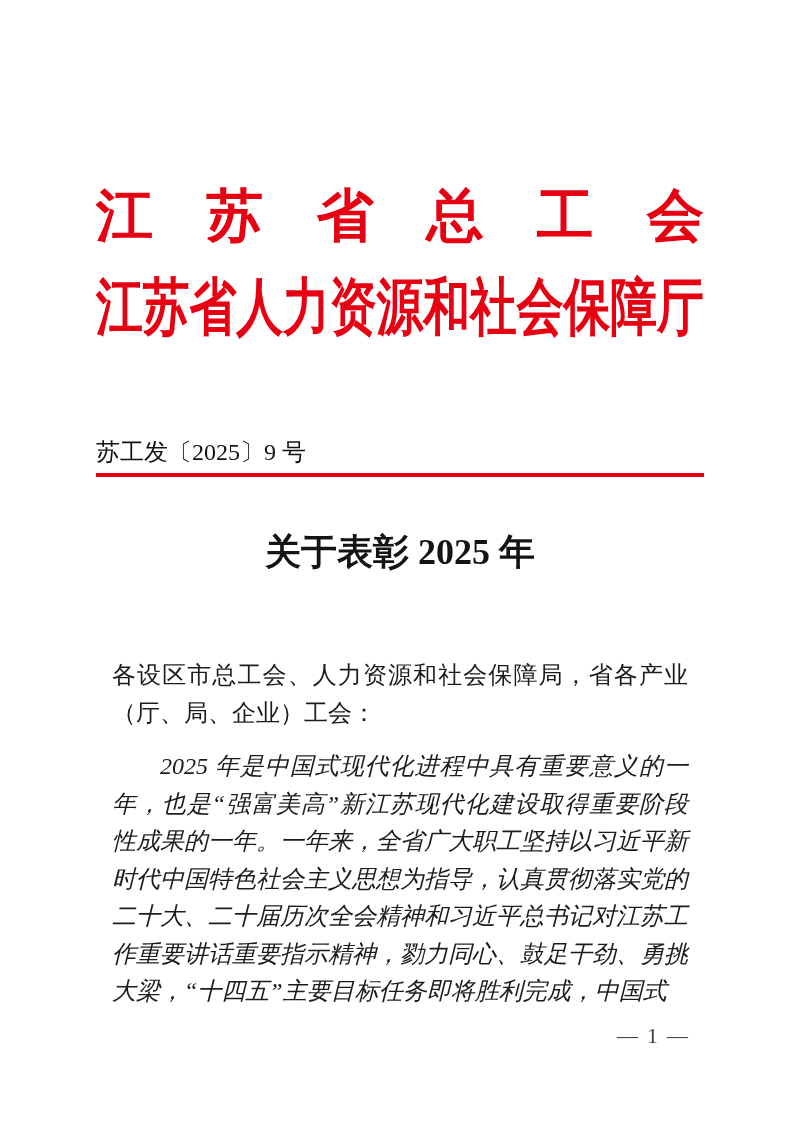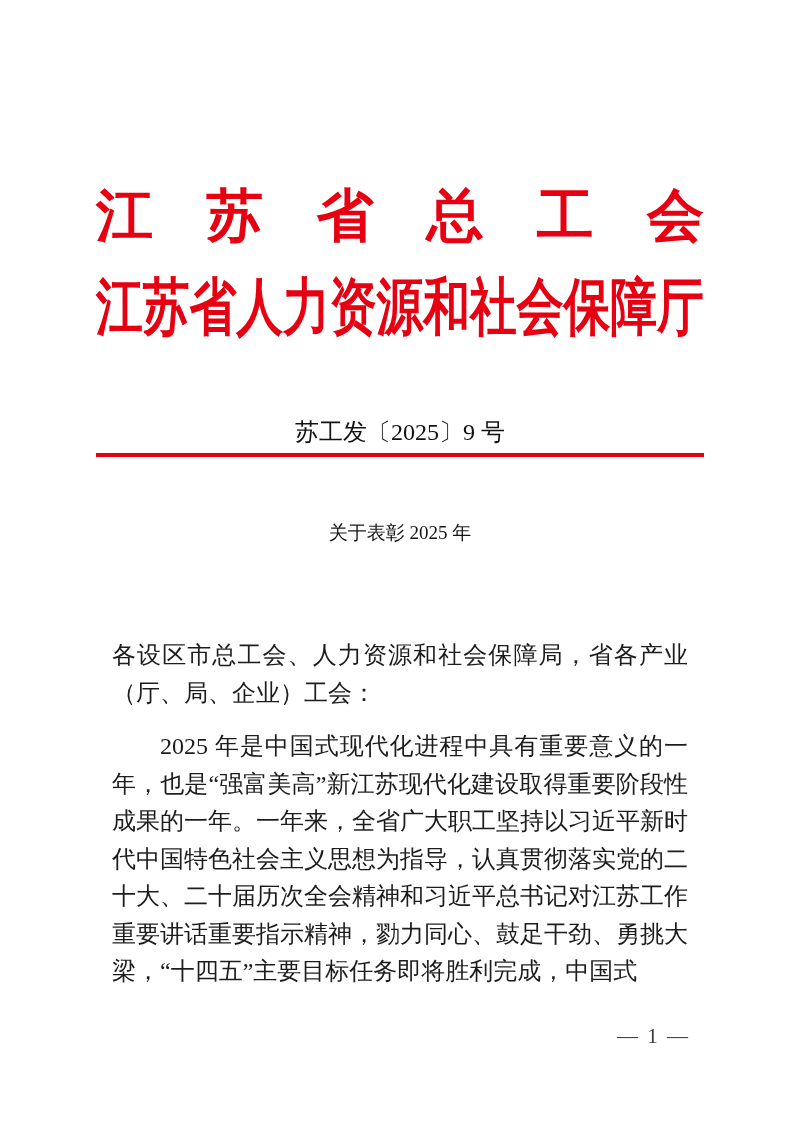--- a/index.html
+++ b/index.html
@@ -48,57 +48,57 @@
     font-size: 62px;
     font-weight: bold;
     color: #e60012;
     white-space: nowrap;
     transform: scaleX(0.754);
     transform-origin: 0 50%;
   }
 
   
   .doc-number {
-    margin-top: 80px;
-    text-align: center;
+    margin-top: 100px;
     font-size: 24px;
     line-height: 28px;
     color: #111111;
   }
   .red-rule {
     margin-top: 7px;
     width: 608px;
     height: 4px;
     background: #e60012;
   }
 
   
   .doc-title {
     margin: 54px 0 0 0;
     text-align: center;
-    font-size: 19px;
+    font-size: 36px;
     line-height: 43px;
-    font-weight: normal;
+    font-weight: bold;
     color: #141414;
   }
 
   
   .body-text p {
     margin: 16px;
     font-size: 24px;
     line-height: 37.5px;
     text-align: justify;
     text-align-last: left;
     color: #1c1c1c;
   }
   .salutation {
     margin-top: 40px !important;
   }
   .body-para {
     text-indent: 2em;
+    font-style: italic;
   }
 
   
   .page-number {
     position: absolute;
     top: 1024px;
     right: 110px;
     font-size: 21px;
     line-height: 24px;
     color: #3a3a3a;

